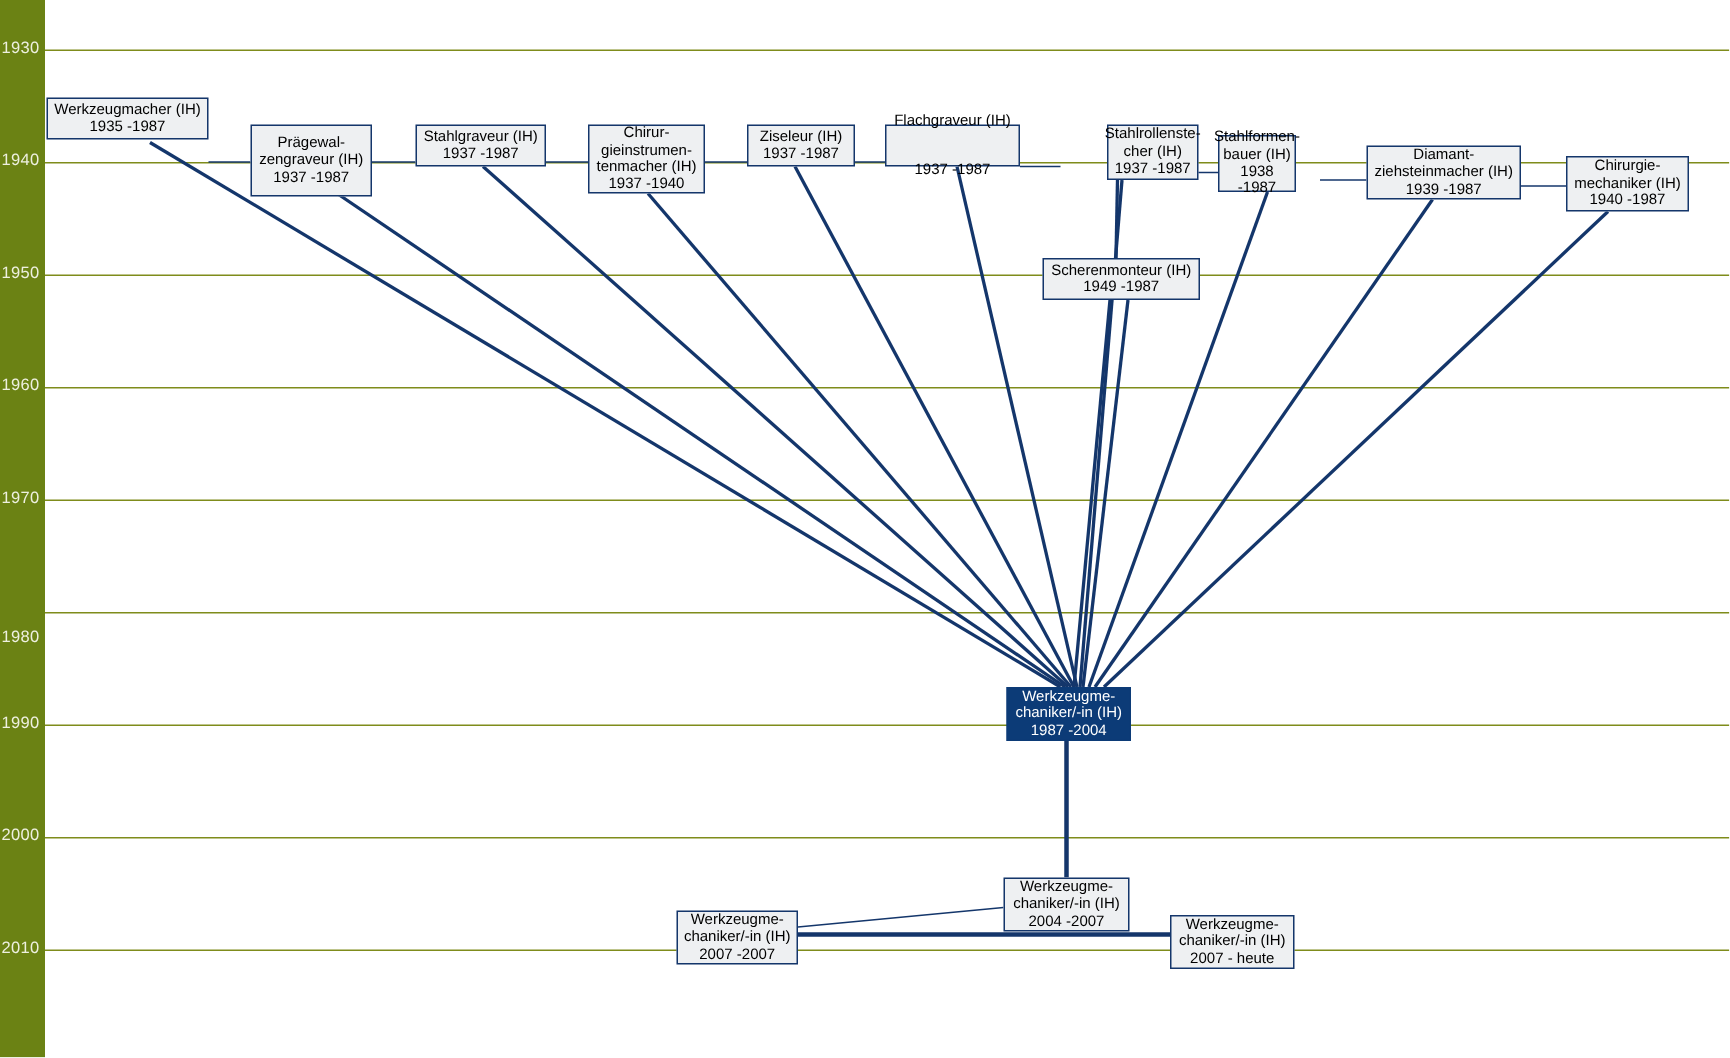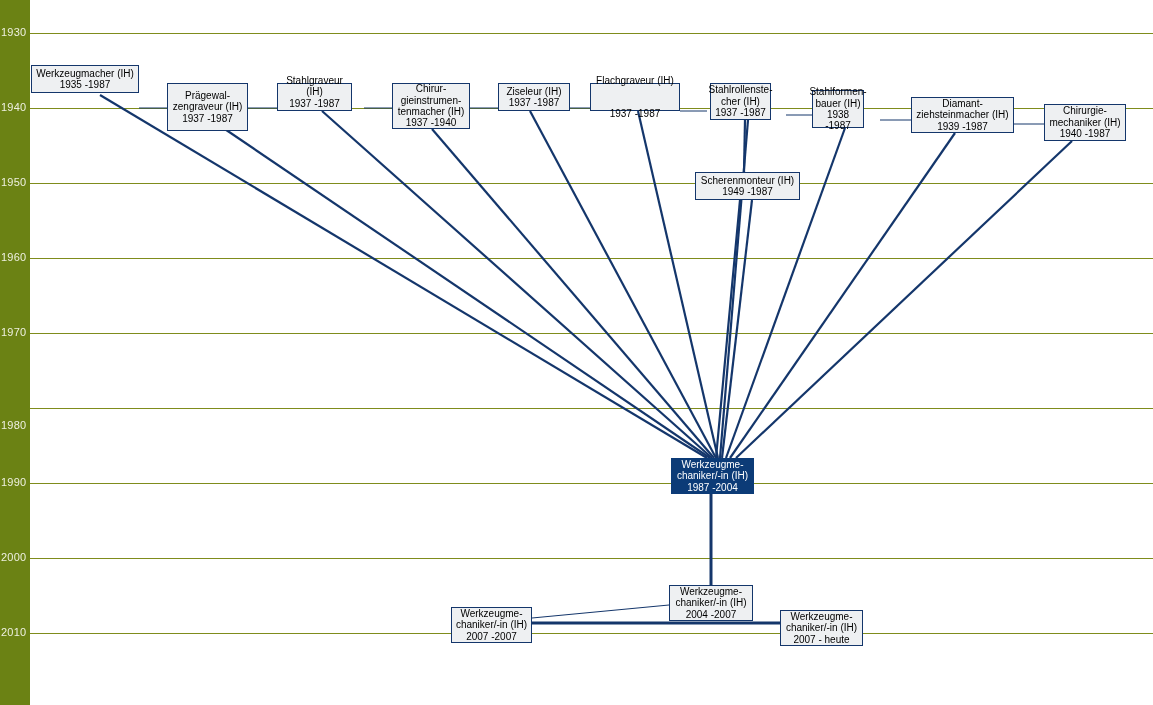--- a/index.html
+++ b/index.html
@@ -96,27 +96,27 @@
       <line x1="1072" y1="141" x2="736" y2="458" stroke="#14366b" stroke-width="2.2" stroke-linecap="butt"></line>
       <line x1="711" y1="494" x2="711" y2="585" stroke="#14366b" stroke-width="3" stroke-linecap="butt"></line>
       <line x1="669" y1="605" x2="532" y2="618" stroke="#14366b" stroke-width="1" stroke-linecap="butt"></line>
       <line x1="532" y1="623" x2="780" y2="623" stroke="#14366b" stroke-width="3" stroke-linecap="butt"></line>
     </svg>
 
   <div id="nodes">
       <div class="node" style="left: 31px; top: 65px; width: 108px; height: 28px;"><span class="title">Werkzeugmacher (IH)</span><span class="span">1935 -1987</span></div>
       <div class="node" style="left: 167px; top: 83px; width: 81px; height: 48px;"><span class="title">Prägewal-
 zengraveur (IH)</span><span class="span">1937 -1987</span></div>
-      <div class="node" style="left: 277px; top: 83px; width: 75px; height: 28px; justify-content: flex-end;"><span class="title">Stahlgraveur (IH)</span><span class="span">1937 -1987</span></div>
+      <div class="node" style="left: 277px; top: 83px; width: 87px; height: 28px;"><span class="title">Stahlgraveur (IH)</span><span class="span">1937 -1987</span></div>
       <div class="node" style="left: 392px; top: 83px; width: 78px; height: 46px;"><span class="title">Chirur-
 gieinstrumen-
 tenmacher (IH)</span><span class="span">1937 -1940</span></div>
       <div class="node" style="left: 498px; top: 83px; width: 72px; height: 28px;"><span class="title">Ziseleur (IH)</span><span class="span">1937 -1987</span></div>
       <div class="node" style="left: 590px; top: 83px; width: 90px; height: 28px; gap: 22px;"><span class="title">Flachgraveur (IH)</span><span class="span">1937 -1987</span></div>
-      <div class="node" style="left: 710px; top: 83px; width: 61px; height: 37px;"><span class="title">Stahlrollenste-
+      <div class="node" style="left: 738px; top: 83px; width: 61px; height: 37px;"><span class="title">Stahlrollenste-
 cher (IH)</span><span class="span">1937 -1987</span></div>
       <div class="node" style="left: 812px; top: 90px; width: 52px; height: 38px;"><span class="title">Stahlformen-
 bauer (IH)</span><span class="span">1938 -1987</span></div>
       <div class="node" style="left: 911px; top: 97px; width: 103px; height: 36px;"><span class="title">Diamant-
 ziehsteinmacher (IH)</span><span class="span">1939 -1987</span></div>
       <div class="node" style="left: 1044px; top: 104px; width: 82px; height: 37px;"><span class="title">Chirurgie-
 mechaniker (IH)</span><span class="span">1940 -1987</span></div>
       <div class="node" style="left: 695px; top: 172px; width: 105px; height: 28px;"><span class="title">Scherenmonteur (IH)</span><span class="span">1949 -1987</span></div>
       <div class="node highlight" style="left: 671px; top: 458px; width: 83px; height: 36px;"><span class="title">Werkzeugme-
 chaniker/-in (IH)</span><span class="span">1987 -2004</span></div>

